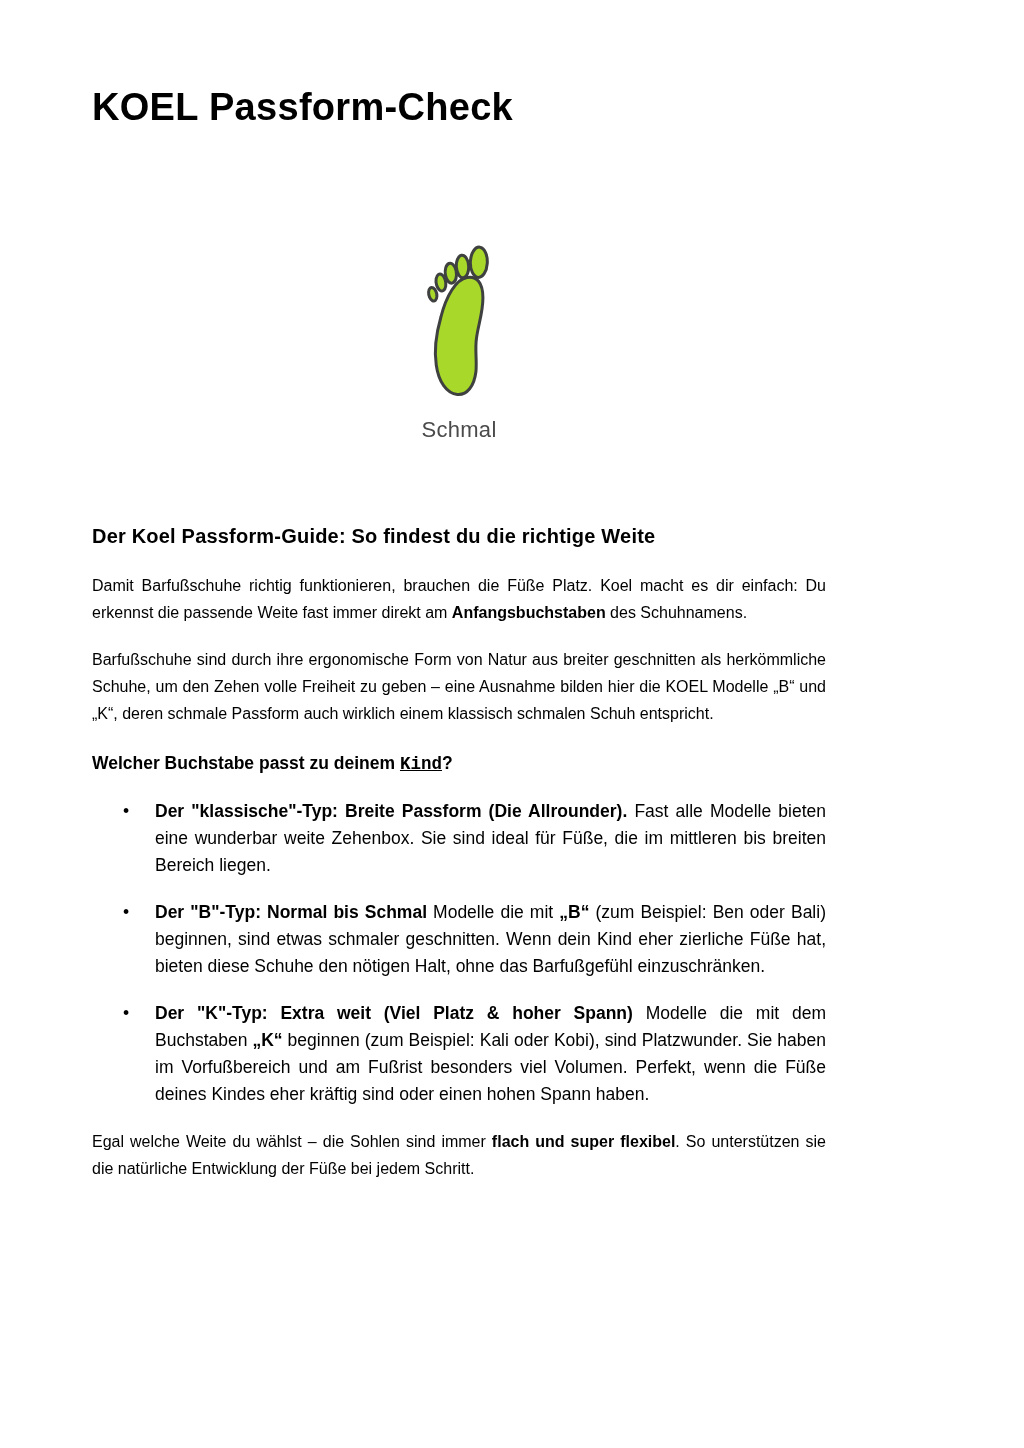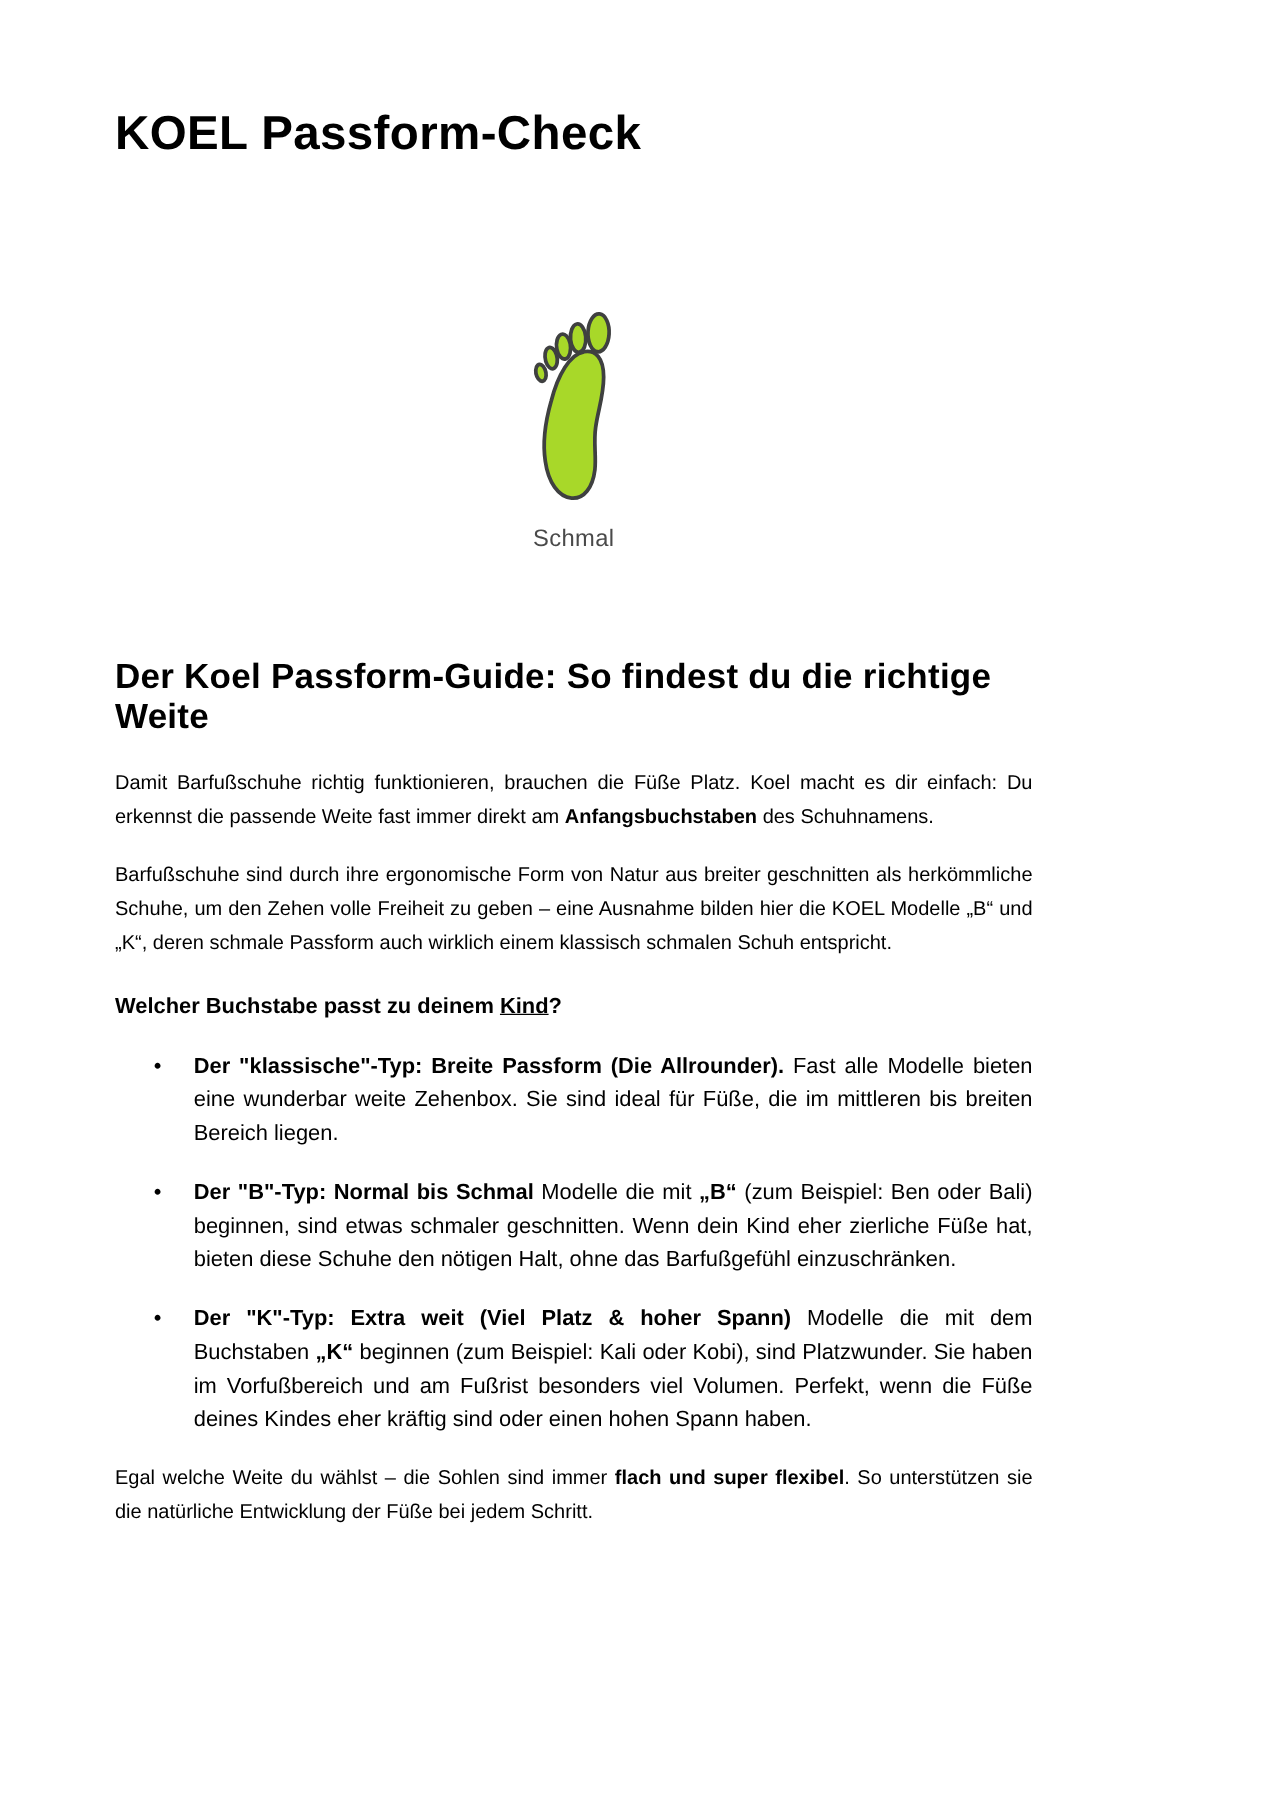--- a/index.html
+++ b/index.html
@@ -45,27 +45,27 @@
   .foot-col svg path,
   .foot-col svg ellipse {
     fill: var(--foot-fill, #a8d829);
     stroke: var(--foot-outline, #3f4040);
     stroke-width: 3;
     vector-effect: non-scaling-stroke;
     stroke-linejoin: round;
   }
   .foot-label {
     margin-top: 20px;
-    font-size: 19px;
+    font-size: 22px;
     color: #4a4a4a;
     letter-spacing: 0.3px;
     white-space: nowrap;
   }
   h2.guide-heading {
-    font-size: 28px;
+    font-size: 20px;
     font-weight: bold;
     margin: 82px 0 24px 0;
     letter-spacing: 0.2px;
   }
   p.body-text {
     font-size: 16px;
     line-height: 27px;
     text-align: justify;
     margin: 0 0 20px 0;
   }
@@ -86,21 +86,21 @@
     line-height: 27px;
     text-align: justify;
     margin: 0 0 20px 0;
   }
   ul.bullet-list li::before {
     content: "\2022";
     position: absolute;
     left: 31px;
     top: 0;
   }
-  .u { text-decoration: underline; }
+  .u { text-decoration: underline; font-family: Liberation Mono, monospace; }
   b { font-weight: bold; }
 </style>
 </head>
 <body>
 
 <div class="page">
 
   <h1 class="doc-title">KOEL Passform-Check</h1>
 
   <div class="figure">

